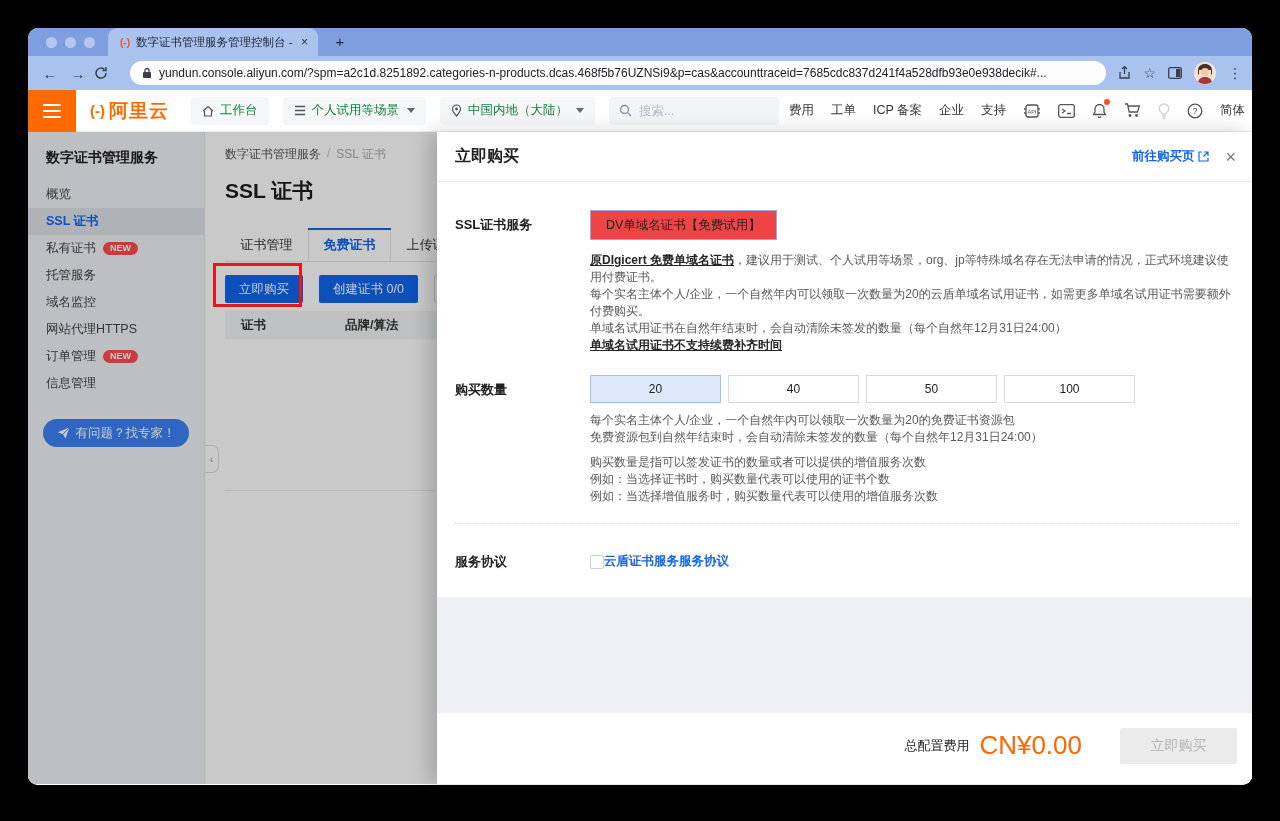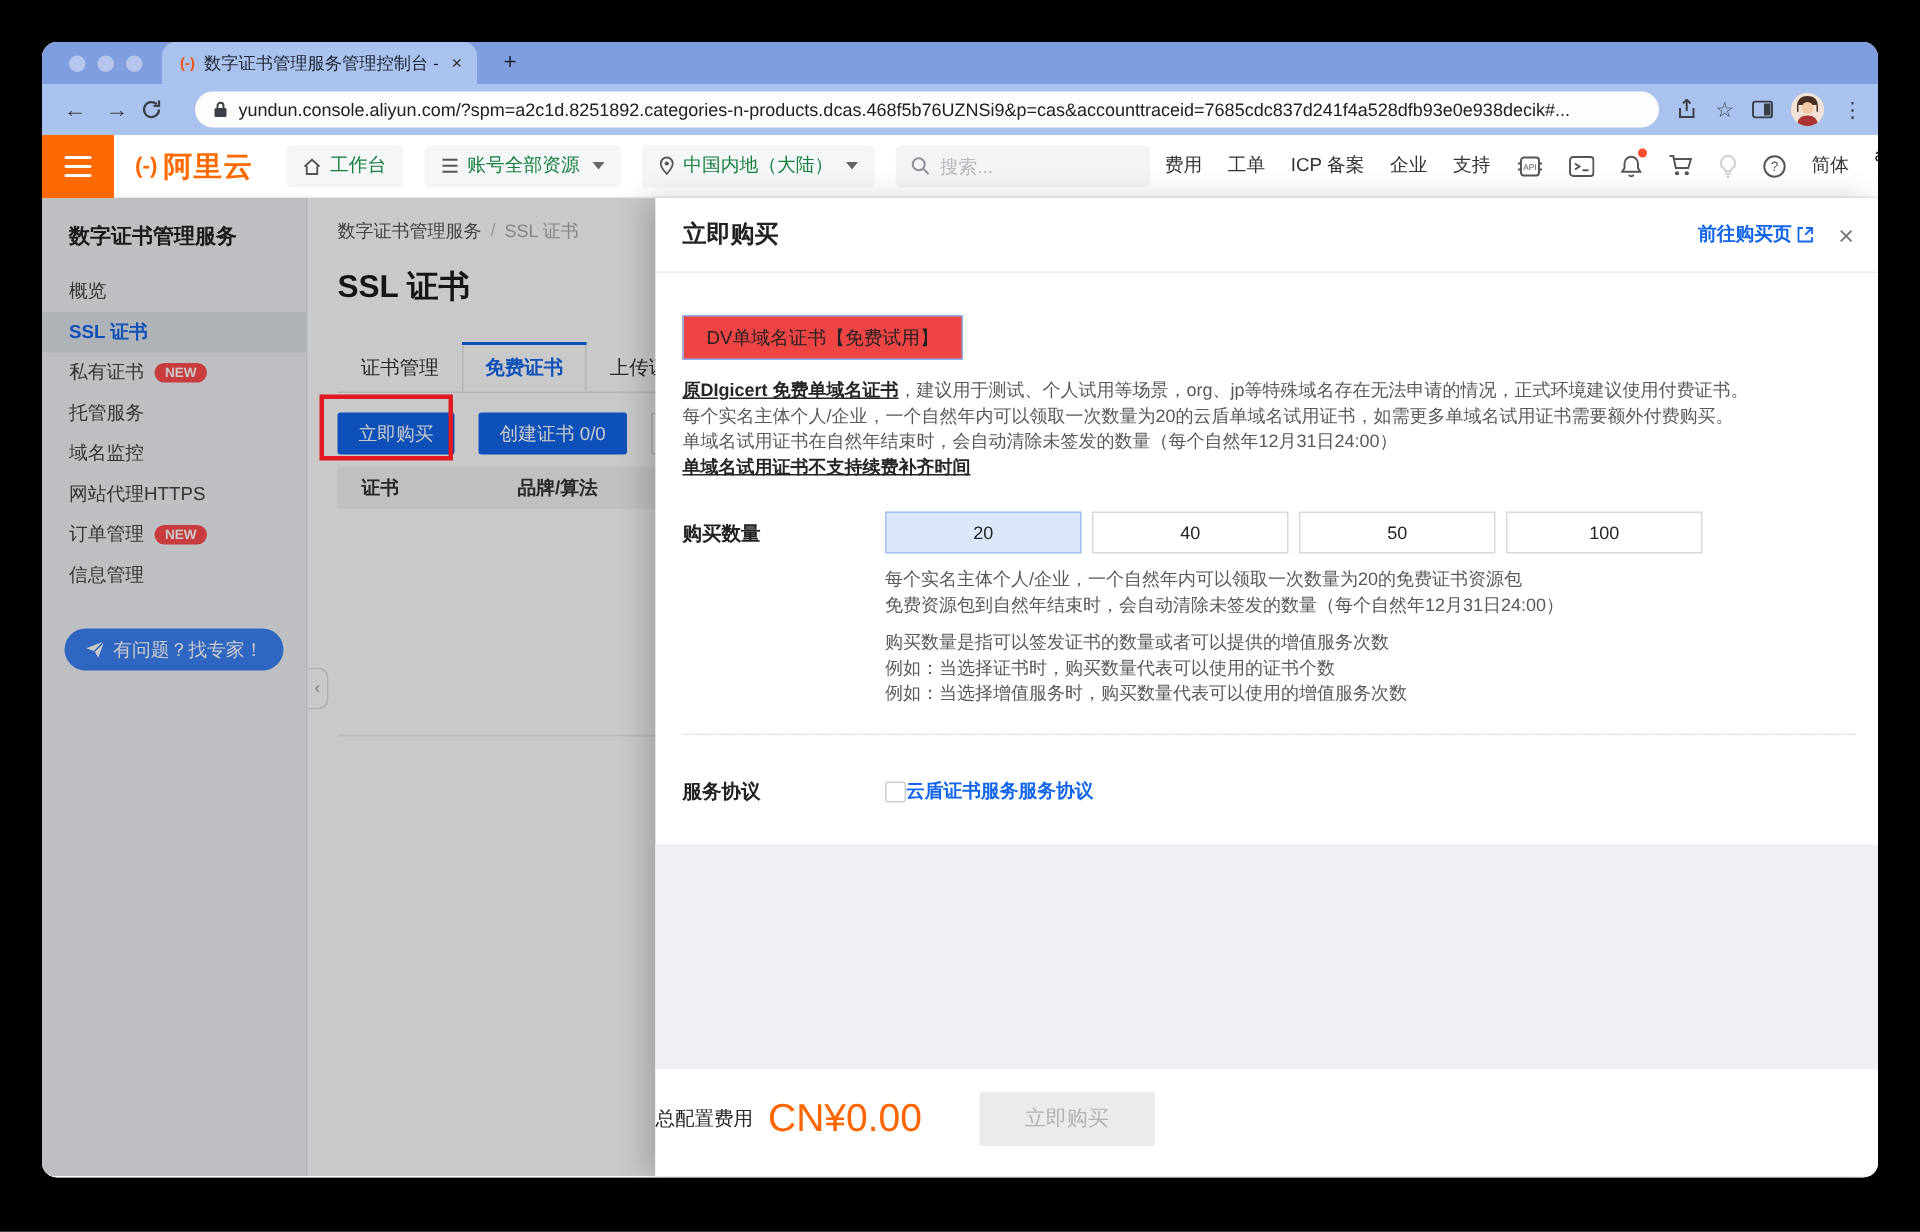--- a/index.html
+++ b/index.html
@@ -92,21 +92,21 @@
   .qopt { width:131px; height:28px; display:flex; align-items:center; justify-content:center; font-size:12px; color:#222; background:#fff; border:1px solid #d9d9d9; }
   .qopt.sel { background:#dce8fa; border-color:#a3c1ee; }
   .notes { margin-top:9px; font-size:12px; color:#595959; line-height:17px; }
   .notes .gap { height:8px; }
   .dotline { border-top:1px dotted #d4d4d4; margin:18px 0 0 0; }
   .agree-row { margin-top:23px; }
   .agree-ctrl { display:flex; align-items:center; gap:0; padding-top:5px; }
   .cbx { width:14px; height:14px; border:1px solid #cfcfcf; border-radius:2px; background:#fff; flex:0 0 auto; }
   .agree-link { font-size:12.5px; color:#1366ec; font-weight:700; }
   .grayfill { flex:1 1 auto; background:#eef0f3; margin-top:26px; }
-  .dr-foot { flex:0 0 auto; height:71px; background:#fff; display:flex; align-items:center; padding:0 15px 6px 0; }
+  .dr-foot { flex:0 0 auto; height:71px; background:#fff; display:flex; align-items:center; justify-content:flex-end; padding:0 15px 6px 0; }
   .totlabel { font-size:13px; color:#262626; }
   .totval { font-size:26px; color:#ff6600; margin-left:10px; }
   .buy-disabled { margin-left:38px; width:117px; height:36px; background:#ebebeb; color:#b3b3b3; font-size:14px; display:flex; align-items:center; justify-content:center; border-radius:2px; }
 
   svg { display:block; }
 </style>
 </head>
 <body>
 
 <div class="window">
@@ -187,21 +187,21 @@
         <svg width="12" height="12" viewBox="0 0 12 12">
             <path d="M1 6l5-4.5L11 6" fill="none" stroke="#555" stroke-width="1.2"></path>
             <path d="M2.5 5.5V11h7V5.5" fill="none" stroke="#555" stroke-width="1.2"></path>
           </svg>
         <span>工作台</span>
       </div>
       <div class="chipbtn">
         <svg width="12" height="11" viewBox="0 0 12 11">
             <path d="M1 1.5h10M1 5.5h10M1 9.5h10" stroke="#555" stroke-width="1.3"></path>
           </svg>
-        <span>账号全部资源</span>
+        <span>个人试用等场景</span>
         <span class="caret"></span>
       </div>
       <div class="chipbtn">
         <svg width="11" height="13" viewBox="0 0 11 13">
             <path d="M5.5 1a4 4 0 0 1 4 4c0 2.6-4 7-4 7s-4-4.4-4-7a4 4 0 0 1 4-4z" fill="none" stroke="#555" stroke-width="1.2"></path>
             <circle cx="5.5" cy="5" r="1.4" fill="#555"></circle>
           </svg>
         <span>中国内地（大陆）</span>
         <span class="caret"></span>
       </div>
@@ -355,20 +355,21 @@
             <svg width="11" height="11" viewBox="0 0 11 11">
                 <path d="M4 1H1v9h9V7" fill="none" stroke="#1366ec" stroke-width="1.2"></path>
                 <path d="M6 1h4v4M10 1L5.5 5.5" fill="none" stroke="#1366ec" stroke-width="1.2"></path>
               </svg>
           </span>
           <span class="dr-close">×</span>
         </div>
 
         <div class="dr-body">
           <div class="frow">
+            <div class="flabel">SSL证书服务</div>
             <div>
               <span class="chip-sel">DV单域名证书【免费试用】</span>
               <div class="desc">
                 <div><span class="bu">原DIgicert 免费单域名证书</span><span>，建议用于测试、个人试用等场景，org、jp等特殊域名存在无法申请的情况，正式环境建议使用付费证书。</span></div>
                 <div>每个实名主体个人/企业，一个自然年内可以领取一次数量为20的云盾单域名试用证书，如需更多单域名试用证书需要额外付费购买。</div>
                 <div>单域名试用证书在自然年结束时，会自动清除未签发的数量（每个自然年12月31日24:00）</div>
                 <div class="bu">单域名试用证书不支持续费补齐时间</div>
               </div>
             </div>
           </div>

